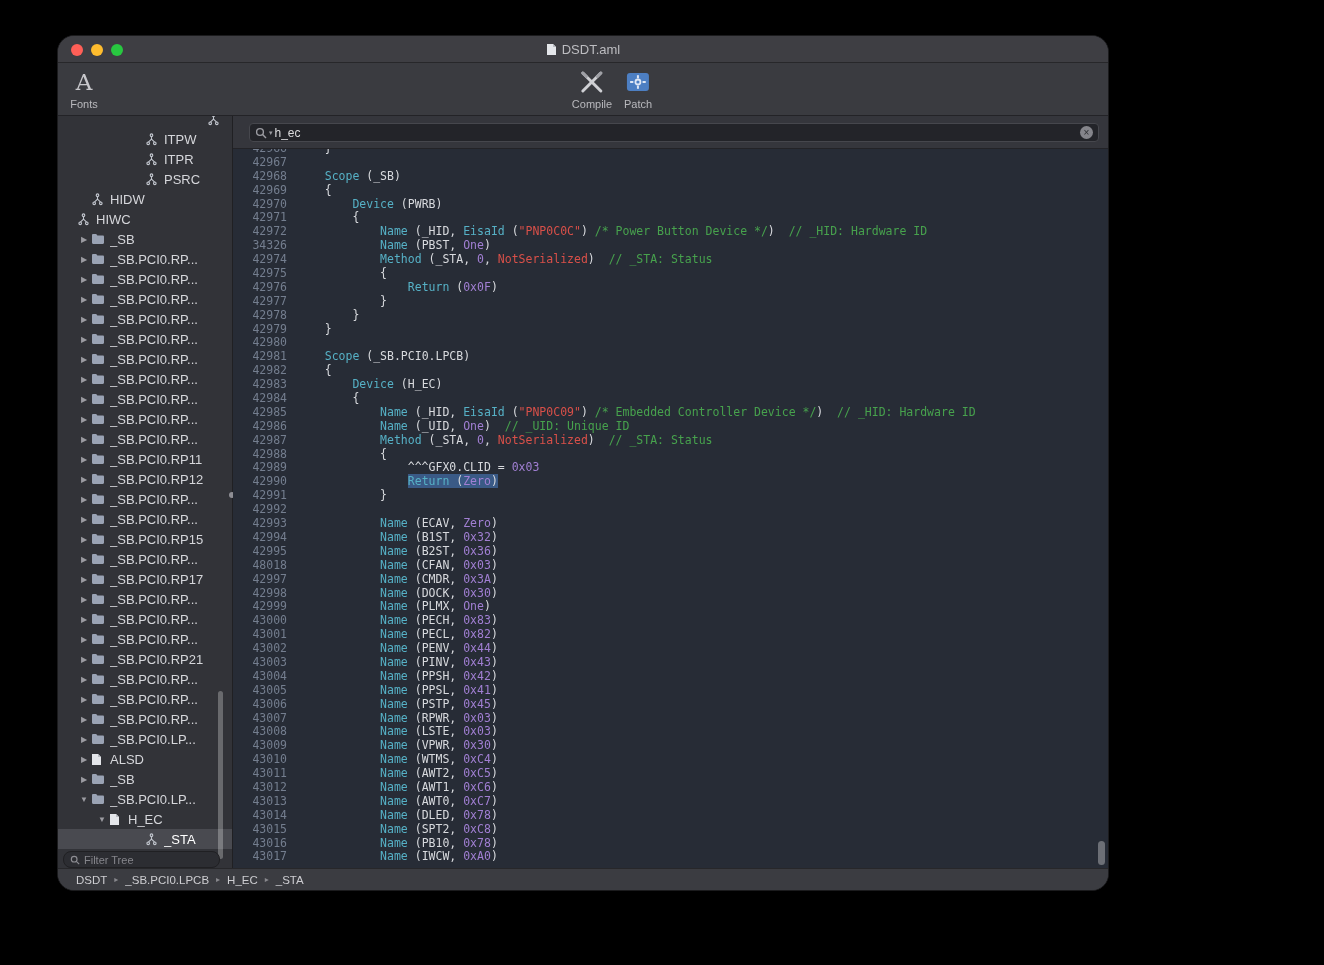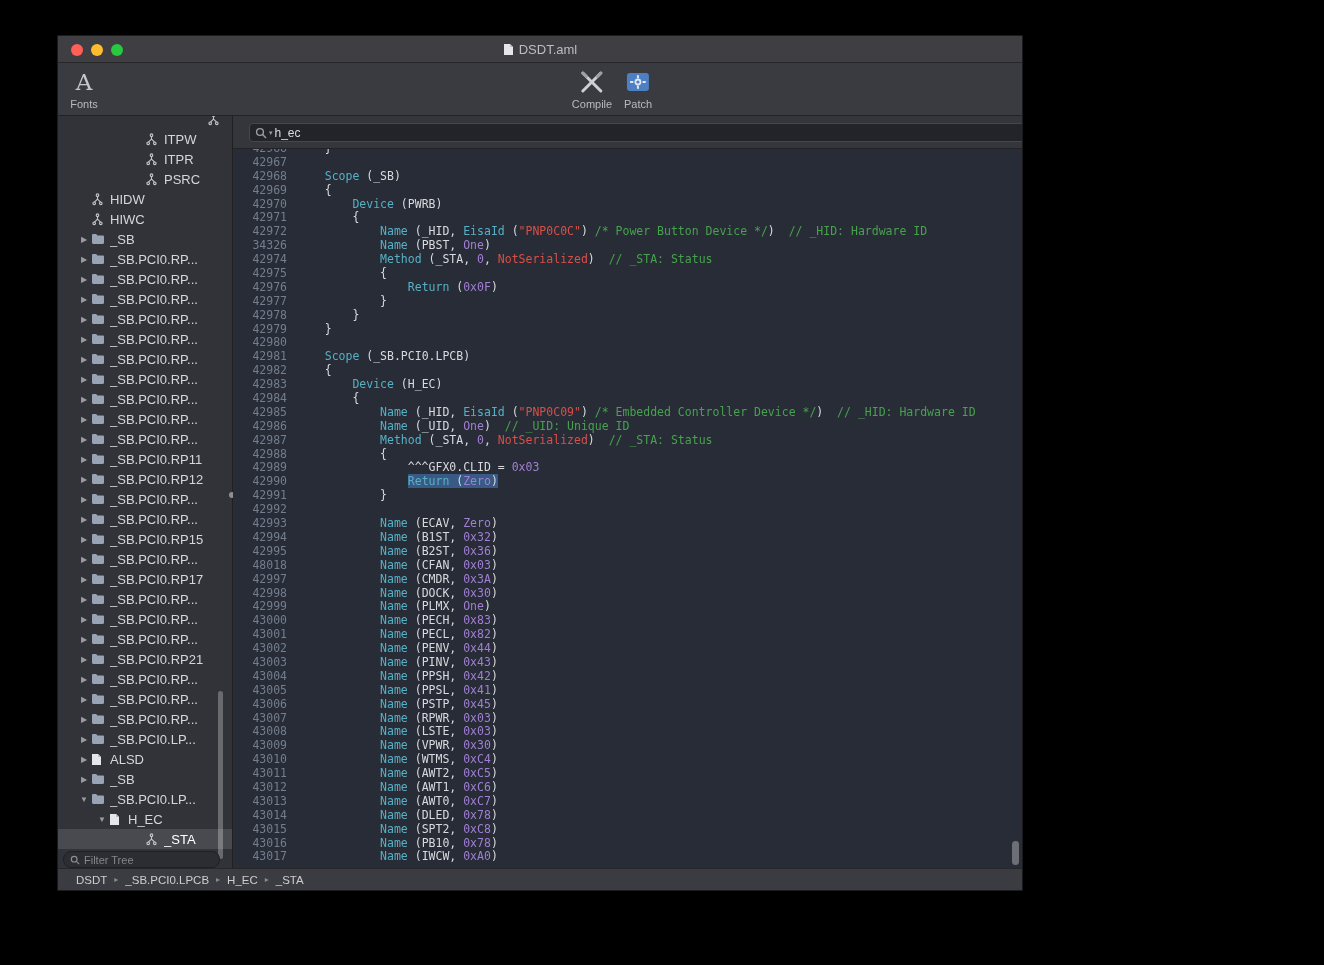--- a/index.html
+++ b/index.html
@@ -3,22 +3,22 @@
 <meta charset="utf-8">
 <style>
   * { margin:0; padding:0; box-sizing:border-box; }
   html,body { background:#000; }
   body {
     width:1324px; height:965px; position:relative; overflow:hidden;
     font-family:"Liberation Sans", sans-serif;
     -webkit-font-smoothing:antialiased;
   }
   .window {
-    position:absolute; left:57px; top:35px; width:966px; height:856px;
-    background:#3a3b40; border-radius:1px; overflow:hidden;
+    position:absolute; left:57px; top:35px; width:1052px; height:856px;
+    background:#3a3b40; border-radius:17px; overflow:hidden;
     border:1px solid #1b1b1d; box-shadow:0 22px 60px rgba(0,0,0,.65);
   }
   
   .titlebar { position:absolute; top:0; left:0; right:0; height:27px; background:#3e3e43; border-bottom:1px solid #27272a; }
   .traffic { position:absolute; left:13px; top:8px; display:flex; gap:8px; }
   .light { width:12px; height:12px; border-radius:50%; }
   .title-wrap { position:absolute; inset:0; display:flex; align-items:center; justify-content:center; gap:5px; }
   .window-title { font-size:13px; color:#bdbdc1; }
   
   .toolbar { position:absolute; top:27px; left:0; right:0; height:53px; background:#3a3b40; border-bottom:1px solid #232327; }
@@ -238,21 +238,21 @@
                 <g stroke="#c3c7cf" stroke-width="1.1" fill="none">
                   <circle cx="6.5" cy="2.2" r="1.3"></circle>
                   <path d="M6.5 3.6v2.6M6.5 6.2L3.4 9.1M6.5 6.2L9.6 9.1"></path>
                   <circle cx="3.2" cy="10.3" r="1.3"></circle>
                   <circle cx="9.8" cy="10.3" r="1.3"></circle>
                 </g>
               </svg>
             </span>
             <span class="tree-label">HIDW</span>
           </div>
-          <div class="tree-row" style="padding-left: 19px;">
+          <div class="tree-row" style="padding-left: 5px;">
             <span class="disclosure"></span>
             <span class="tree-icon">
               <svg width="13" height="13" viewBox="0 0 13 13">
                 <g stroke="#c3c7cf" stroke-width="1.1" fill="none">
                   <circle cx="6.5" cy="2.2" r="1.3"></circle>
                   <path d="M6.5 3.6v2.6M6.5 6.2L3.4 9.1M6.5 6.2L9.6 9.1"></path>
                   <circle cx="3.2" cy="10.3" r="1.3"></circle>
                   <circle cx="9.8" cy="10.3" r="1.3"></circle>
                 </g>
               </svg>

